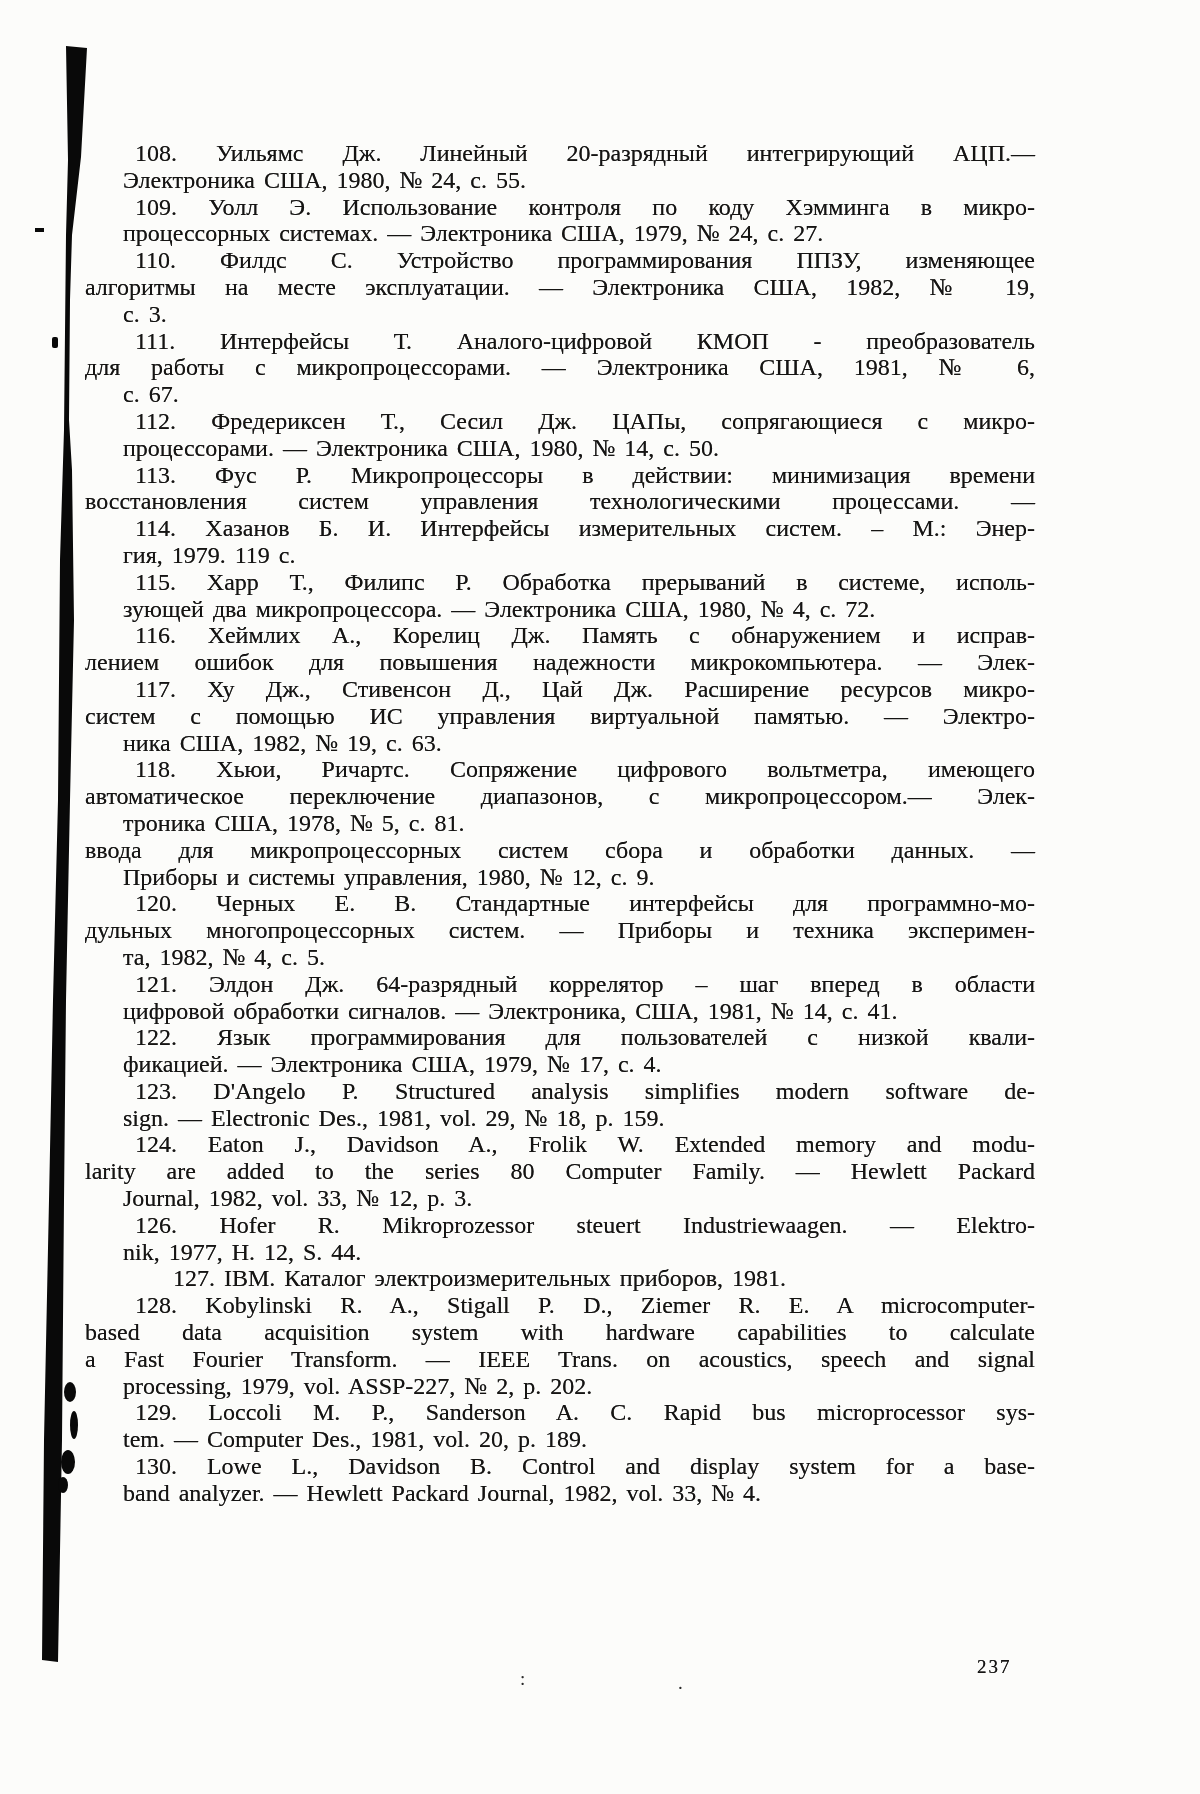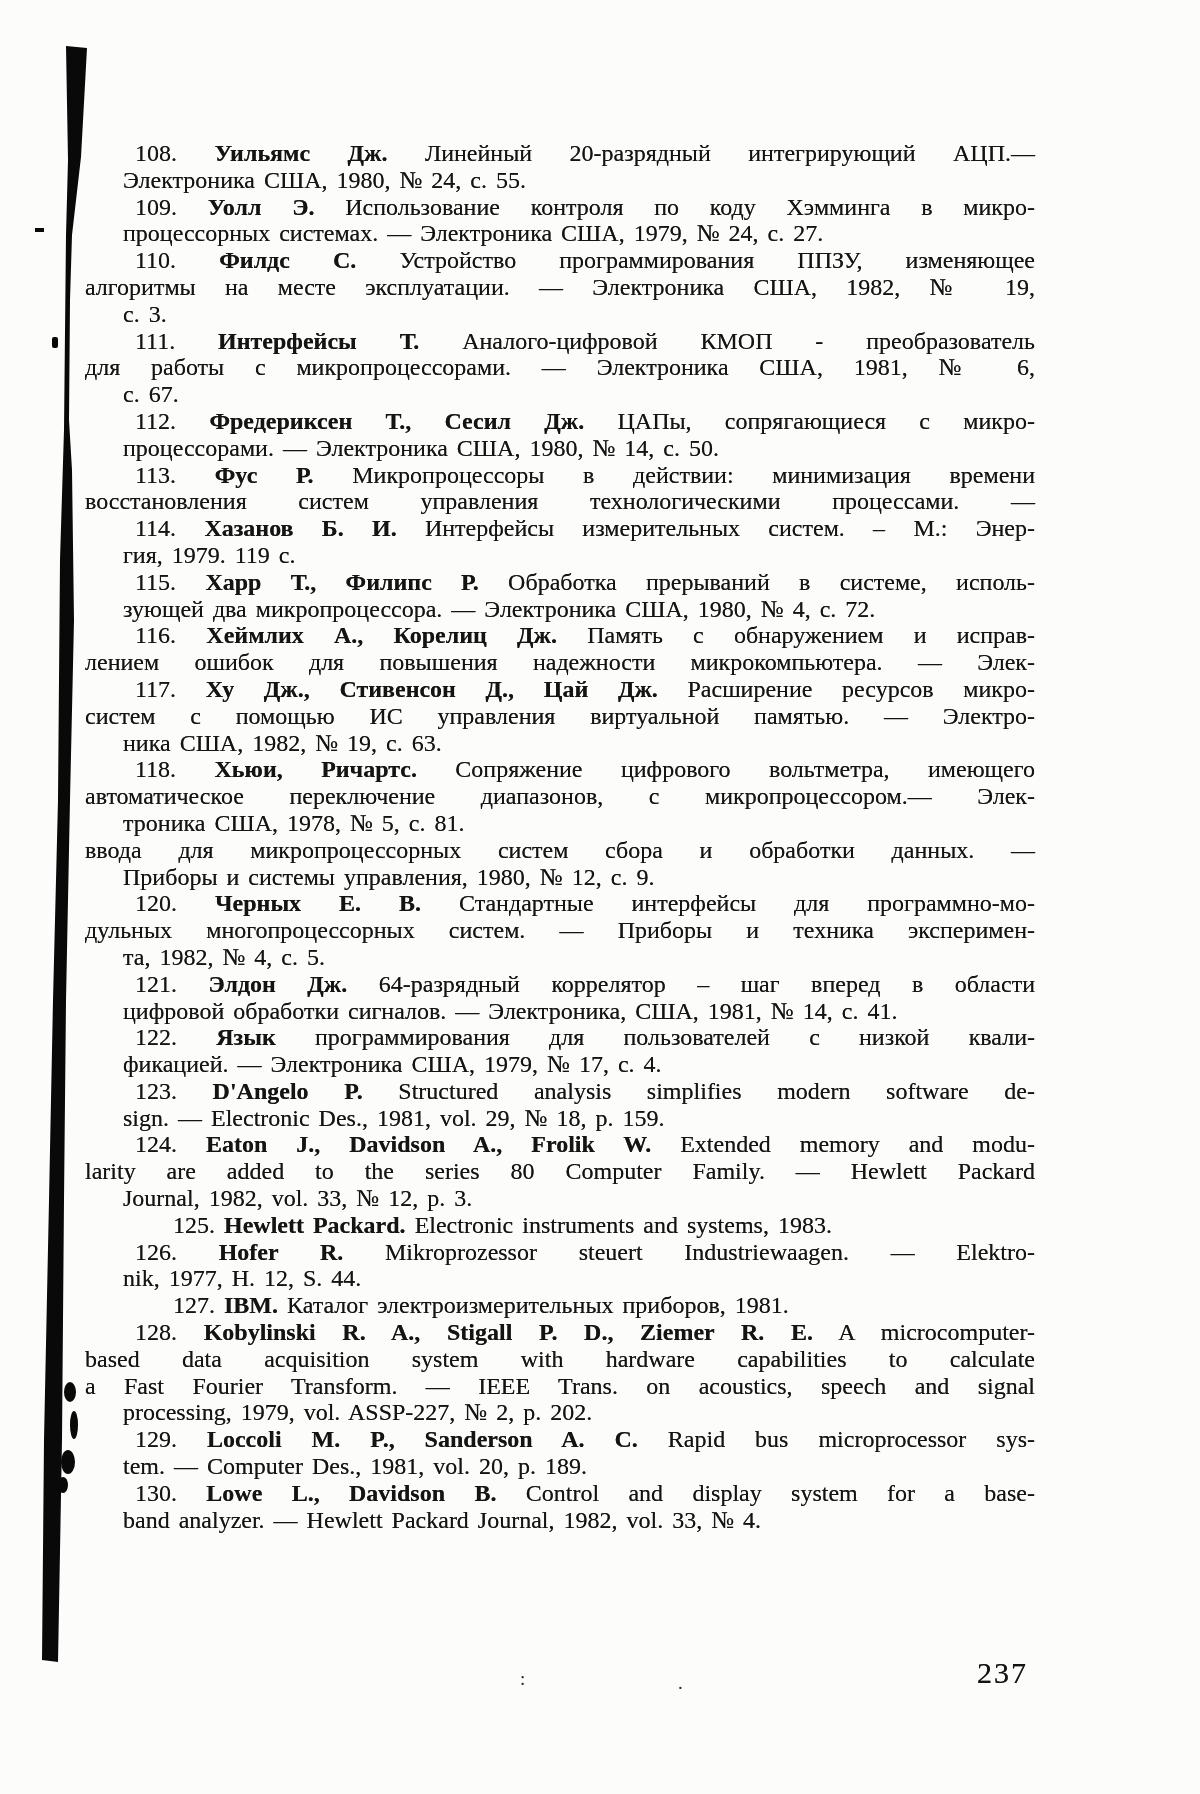--- a/index.html
+++ b/index.html
@@ -15,24 +15,24 @@
   .text-block {
     position: absolute;
     left: 85px; top: 140px; width: 950px;
     font-size: 24px;
     line-height: 26.8px;
     text-shadow: 0 0 0.5px rgba(20,20,20,0.7);
   }
   .line { text-align: justify; text-align-last: justify; }
   .line.last { text-align-last: left; word-spacing: 3px; margin-left: 38px; }
   .first-line { text-indent: 50px; }
-  .authors { font-weight: bold; }
+  .authors { font-weight: normal; }
   .page-number {
     position: absolute; left: 977px; top: 1656px;
-    font-size: 30px; letter-spacing: 2px;
+    font-size: 19px; letter-spacing: 2px;
     text-shadow: 0 0 0.6px rgba(20,20,20,0.8);
   }
   .footer-mark { position: absolute; font-size: 19px; color: #2a2a2a; }
   .mark-colon { left: 520px; top: 1668px; }
   .mark-dot { left: 678px; top: 1672px; }
 </style>
 </head>
 <body>
 
 <svg class="binding" width="120" height="1794" viewBox="0 0 120 1794" aria-hidden="true">
@@ -133,23 +133,20 @@
     <div class="line first-line"><span class="num">123.</span><span class="authors"> D'Angelo P.</span><span class="rest"> Structured analysis simplifies modern software de-</span></div>
   <div class="line last">sign. — Electronic Des., 1981, vol. 29, № 18, p. 159.</div>
     </div>
 
   <div class="ref">
     <div class="line first-line"><span class="num">124.</span><span class="authors"> Eaton J., Davidson A., Frolik W.</span><span class="rest"> Extended memory and modu-</span></div>
   <div class="line">larity are added to the series 80 Computer Family. — Hewlett Packard</div>
       <div class="line last">Journal, 1982, vol. 33, № 12, p. 3.</div>
     </div>
 
-  <div class="ref">
-    <div class="line first-line last"><span class="num">125.</span><span class="authors"> Hewlett Packard.</span><span class="rest"> Electronic instruments and systems, 1983.</span></div>
-  </div>
 
   <div class="ref">
     <div class="line first-line"><span class="num">126.</span><span class="authors"> Hofer R.</span><span class="rest"> Mikroprozessor steuert Industriewaagen. — Elektro-</span></div>
   <div class="line last">nik, 1977, H. 12, S. 44.</div>
     </div>
 
   <div class="ref">
     <div class="line first-line last"><span class="num">127.</span><span class="authors"> IBM.</span><span class="rest"> Каталог электроизмерительных приборов, 1981.</span></div>
   </div>
 

